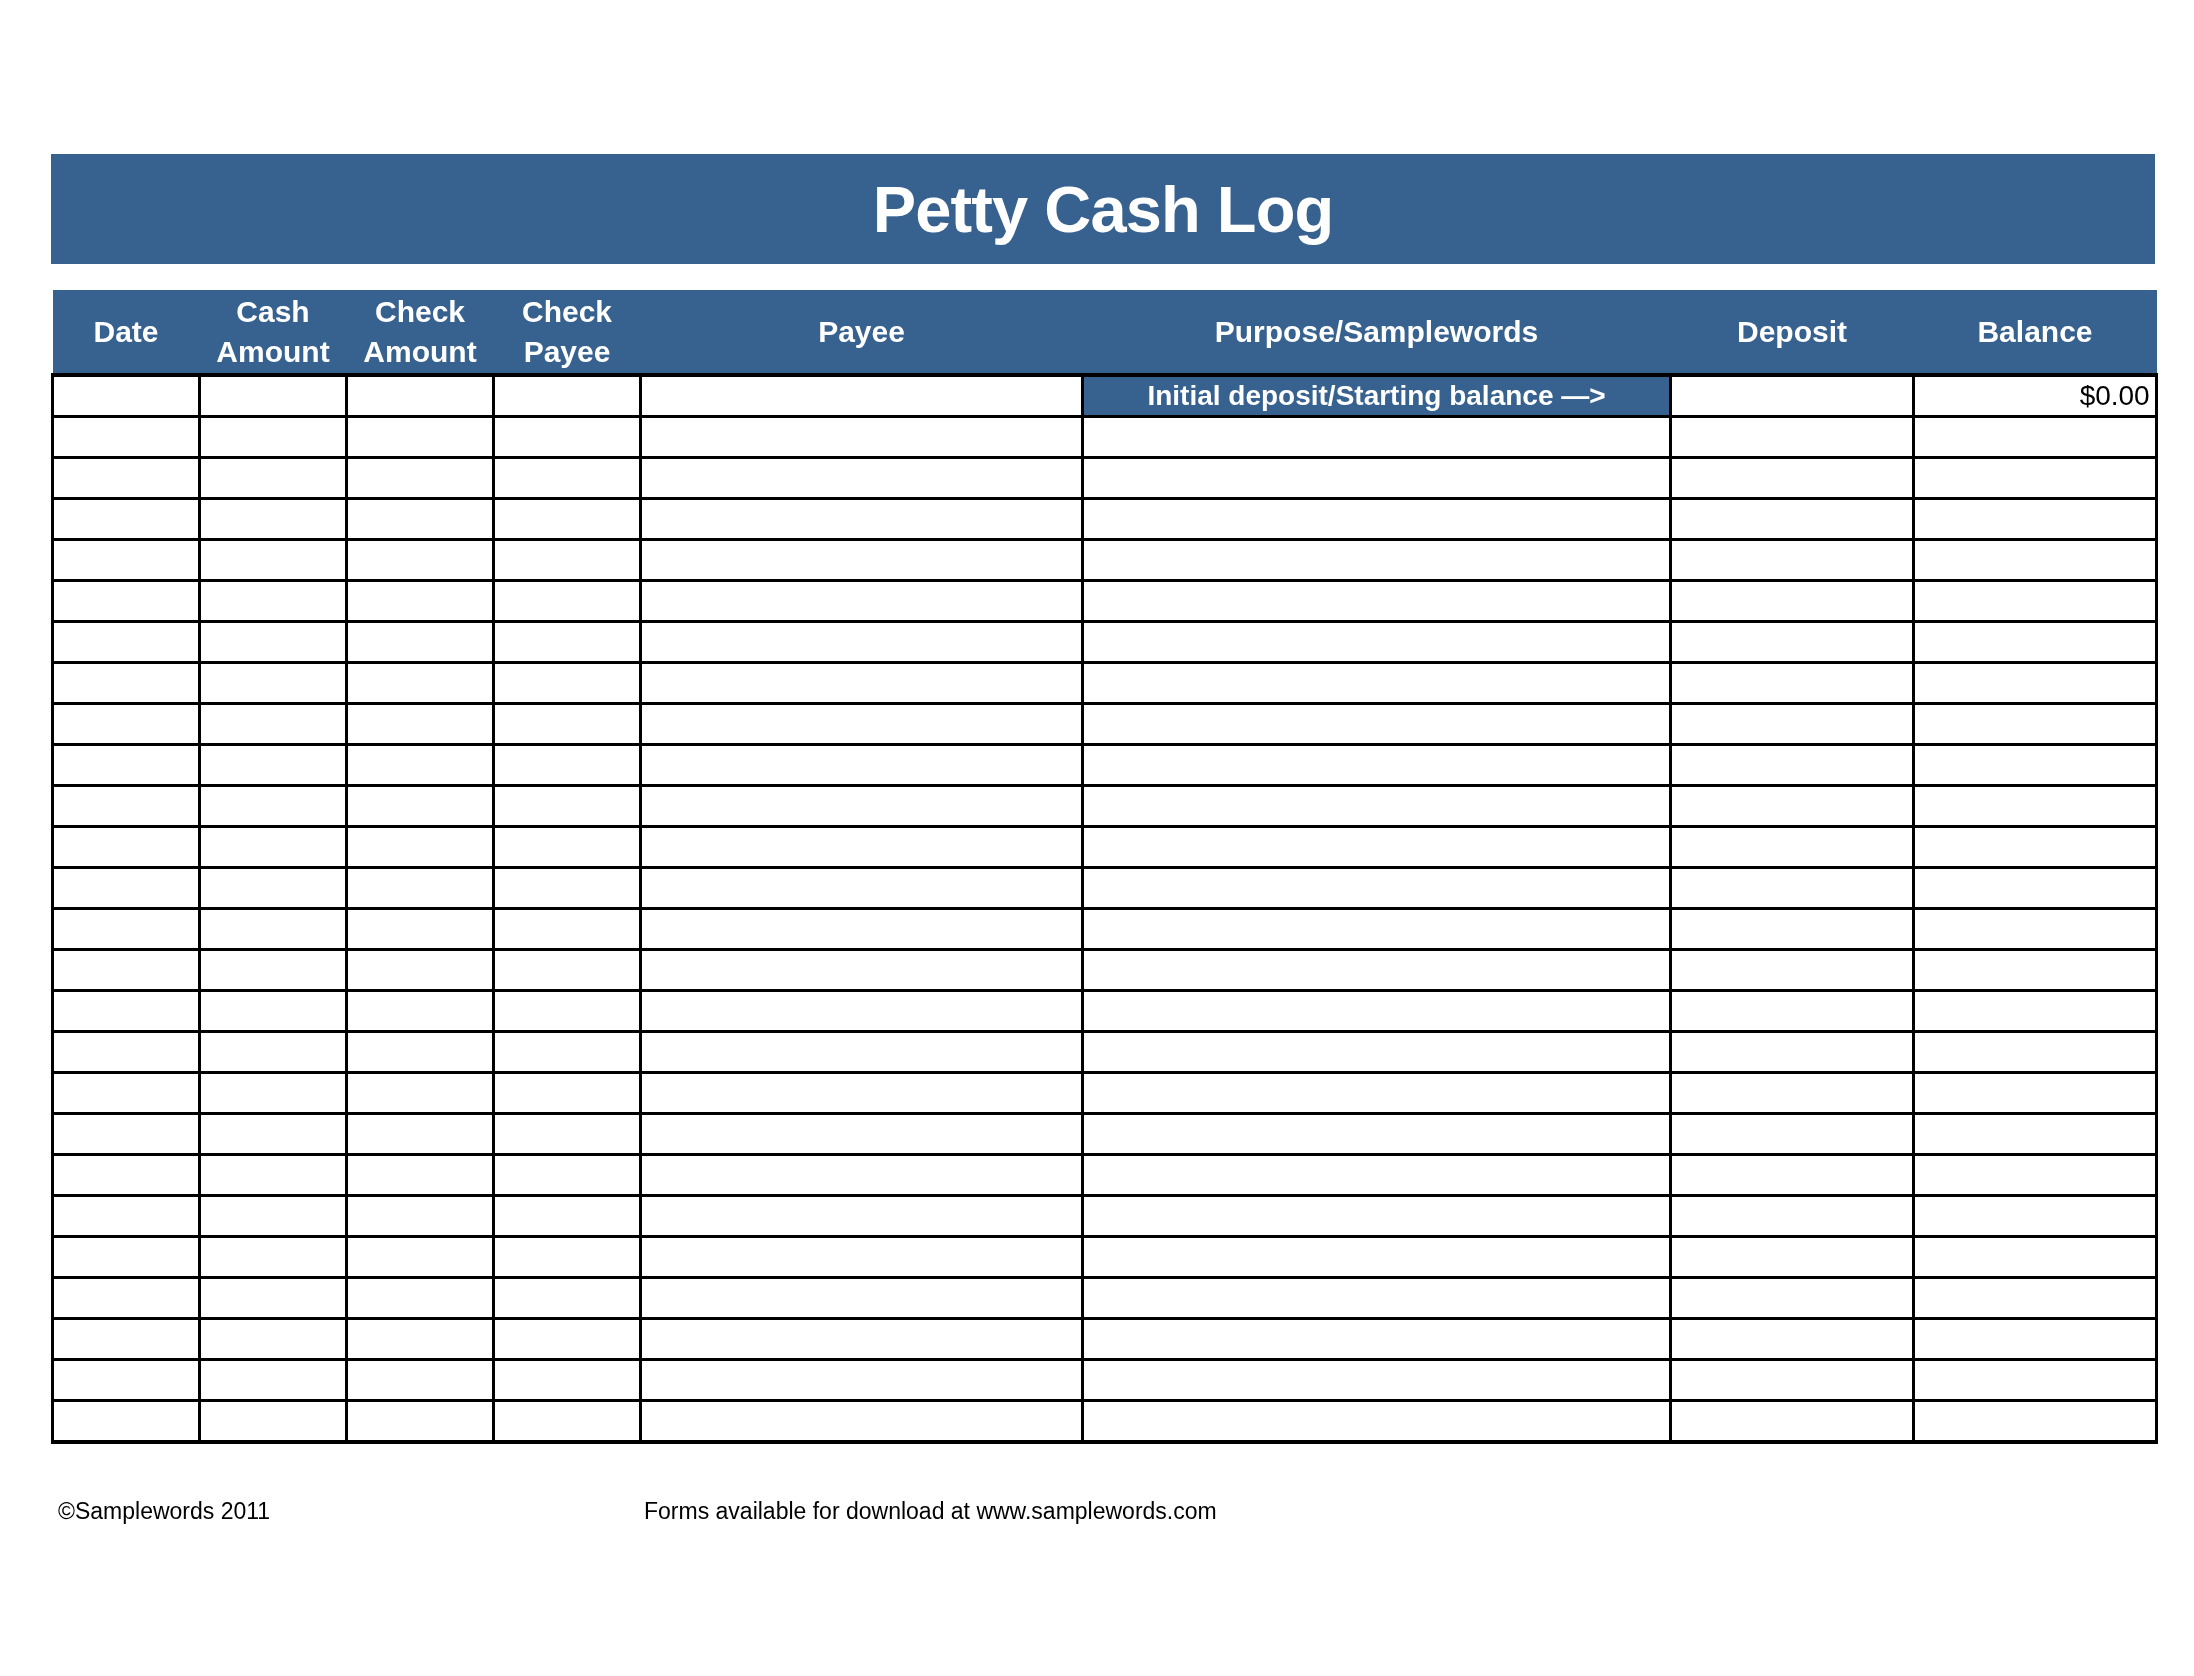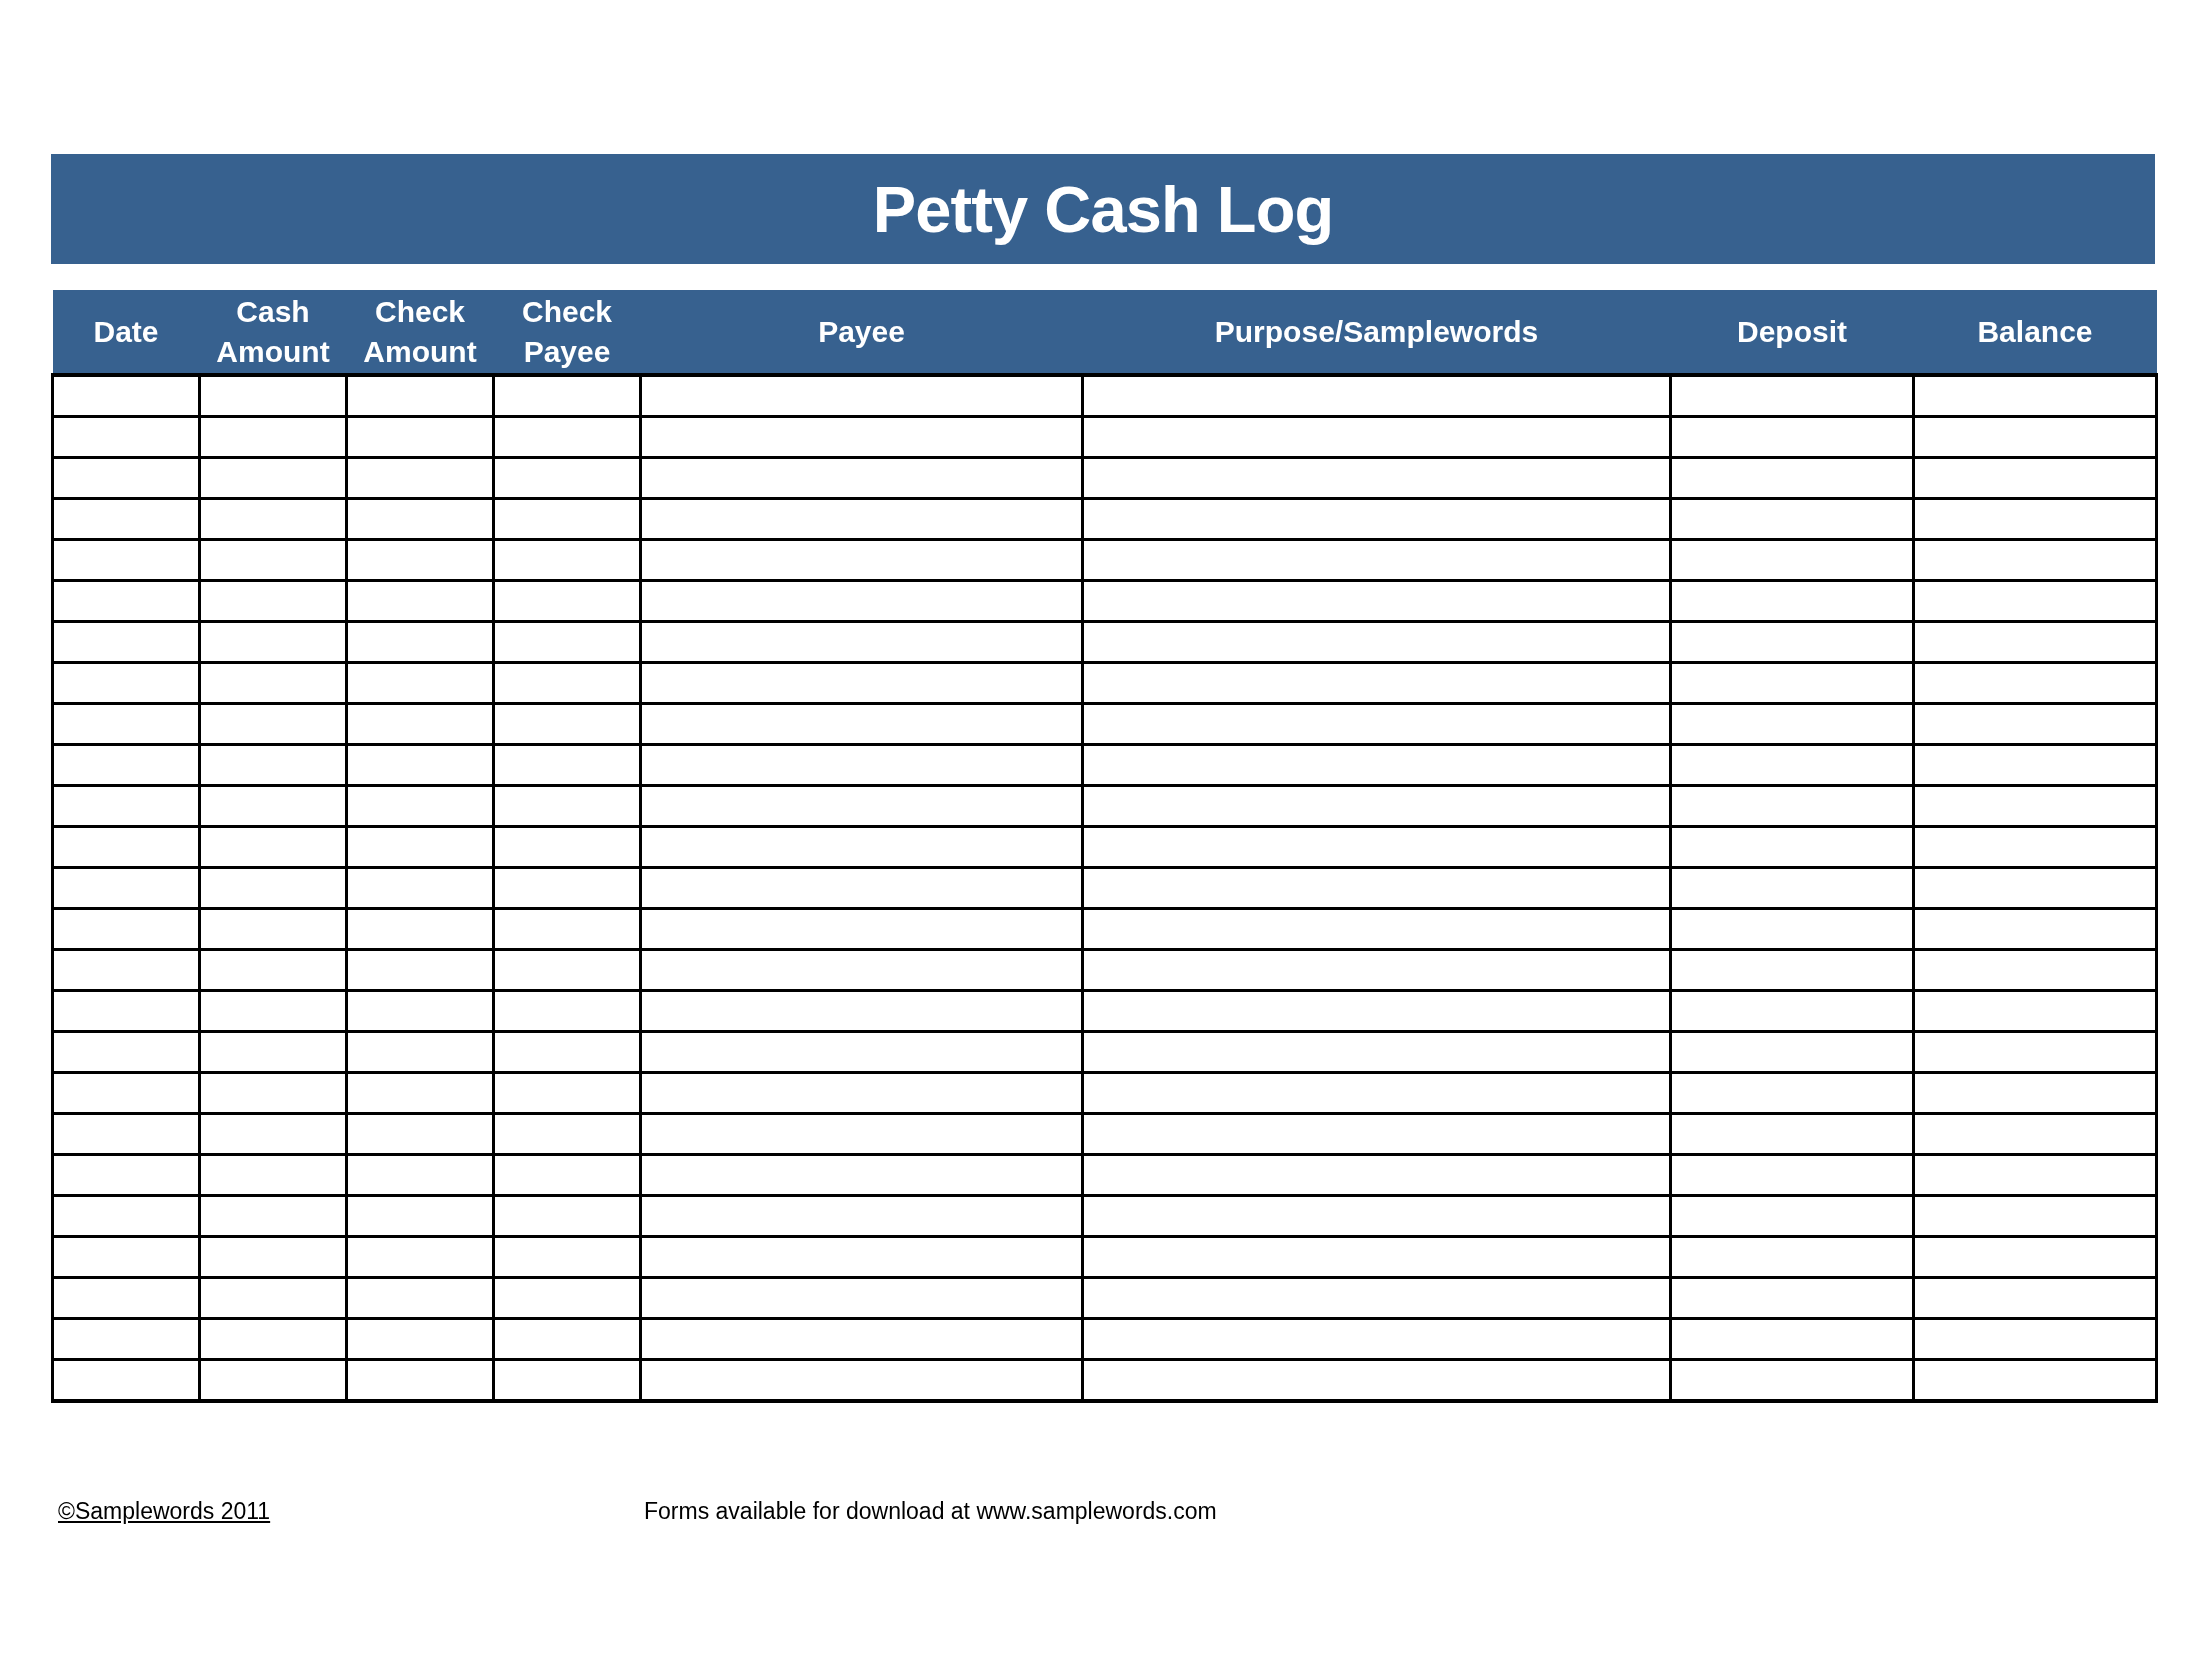--- a/index.html
+++ b/index.html
@@ -24,21 +24,21 @@
   }
   table.log tbody tr:first-child td { border-top-width: 4.4px; }
   table.log tbody tr:last-child td { border-bottom-width: 4.4px; }
   td.initial-label {
     background: #37618F; color: #fff; font-weight: bold; text-align: center; font-size: 30px;
   }
   td.balance-value { text-align: right; color: #000; }
   .footer-left, .footer-right {
     position: absolute; top: 1498px; font-size: 23px; color: #000;
   }
-  .footer-left { left: 58px; text-decoration: underline; }
+  .footer-left { left: 58px; }
   .footer-right { left: 625px; margin-left: 19px; }
 </style>
 </head>
 <body>
 
 <div class="title-bar">
   <h1>Petty Cash Log</h1>
 </div>
 
 <table class="log">
@@ -58,20 +58,30 @@
       <th><span>Cash</span><br><span>Amount</span></th>
       <th><span>Check</span><br><span>Amount</span></th>
       <th><span>Check</span><br><span>Payee</span></th>
       <th><span>Payee</span></th>
       <th><span>Purpose/Samplewords</span></th>
       <th><span>Deposit</span></th>
       <th><span>Balance</span></th>
     </tr>
   </thead>
   <tbody id="log-body">
+    <tr>
+      <td></td>
+      <td></td>
+      <td></td>
+      <td></td>
+      <td></td>
+      <td class="initial-label">Initial deposit/Starting balance —&gt;</td>
+      <td></td>
+      <td class="balance-value">$0.00</td>
+    </tr>
   <tr>
         <td></td>
         <td></td>
         <td></td>
         <td></td>
         <td></td>
         <td></td>
         <td></td>
         <td></td>
       </tr>

